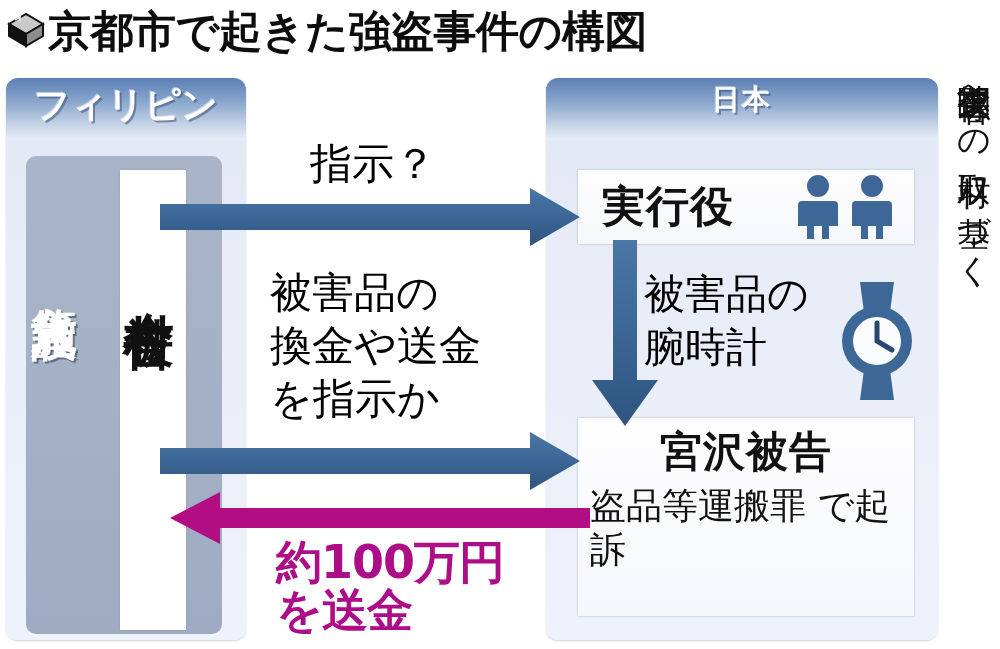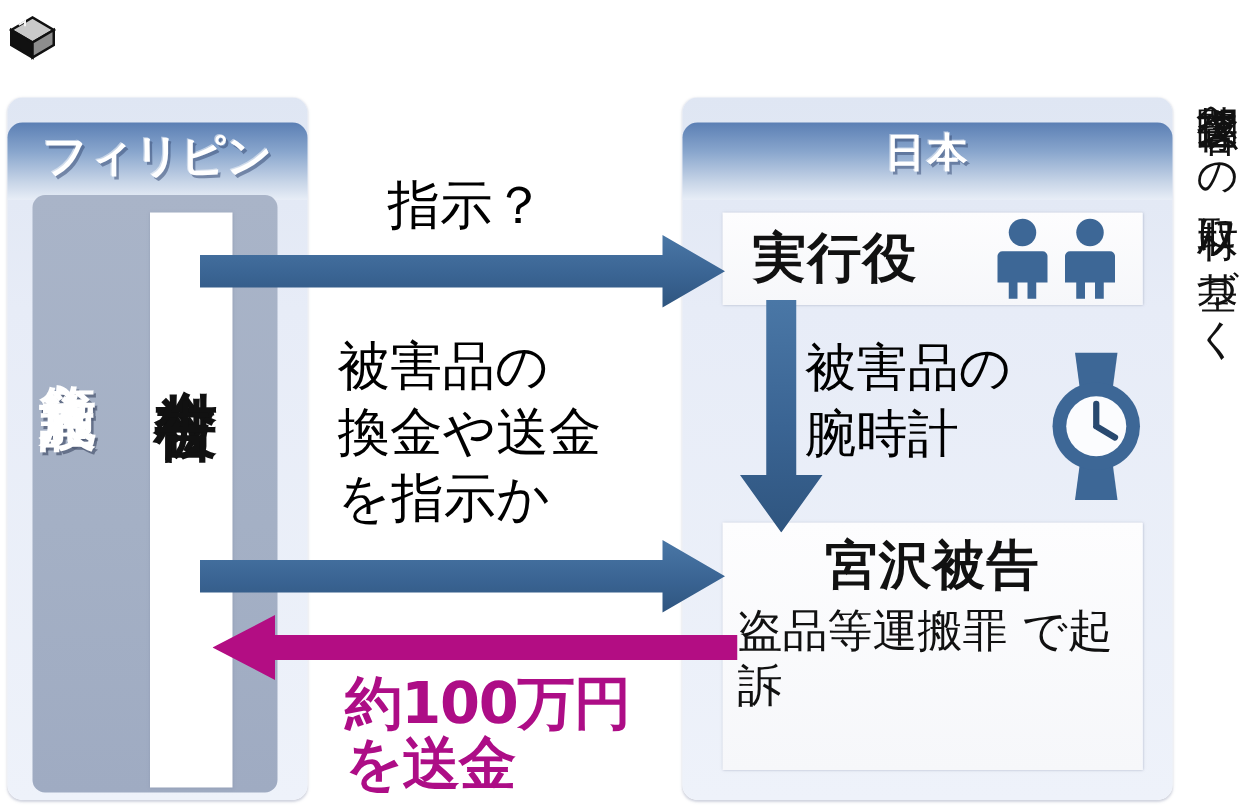--- a/index.html
+++ b/index.html
@@ -45,28 +45,27 @@
     border-radius:12px;
     box-shadow:0 1px 2px rgba(120,130,160,.35);
   }
   .panel-head{
     position:absolute;
     left:0; top:0;
     width:100%;
     height:62px;
     border-radius:12px 12px 0 0;
     background:linear-gradient(180deg,#5b7fb4 0%,#89a6cd 38%,#c9d6e8 78%,#e8eef7 100%);
-    margin-top:20px;
   }
   .panel-head-label{
     position:absolute;
     width:100%;
     top:3px;
     text-align:center;
-    font-size:32px;
+    font-size:28px;
     font-weight:bold;
     color:#ffffff;
     letter-spacing:2px;
     text-shadow:
        2px 2px 0 rgba(60,80,120,.55),
       -1px -1px 0 rgba(255,255,255,.5);
     font-family:"DejaVu Sans","Liberation Sans",sans-serif;
   }
 
   #panel-ph{
@@ -246,20 +245,21 @@
 
   <div id="header">
     <div id="logo-cube">
       <svg viewBox="0 0 40 36" width="40" height="36">
         <polygon points="3,12 20,2 37,12 20,22" fill="#c9c9c9" stroke="#111" stroke-width="2"></polygon>
         <polygon points="3,12 20,22 20,34 3,24" fill="#111" stroke="#111" stroke-width="2"></polygon>
         <polygon points="37,12 20,22 20,34 37,24" fill="#8d8d8d" stroke="#111" stroke-width="2"></polygon>
         <polyline points="9,8 14,5 14,9" fill="none" stroke="#f3f3f3" stroke-width="1.6"></polyline>
       </svg>
     </div>
+    <div id="title">京都市で起きた強盗事件の構図</div>
   </div>
 
   <div class="panel" id="panel-ph">
     <div class="panel-head">
       <div class="panel-head-label">フィリピン</div>
     </div>
   </div>
 
   <div id="immig-box"></div>
   <div id="immig-label">入管施設</div>

